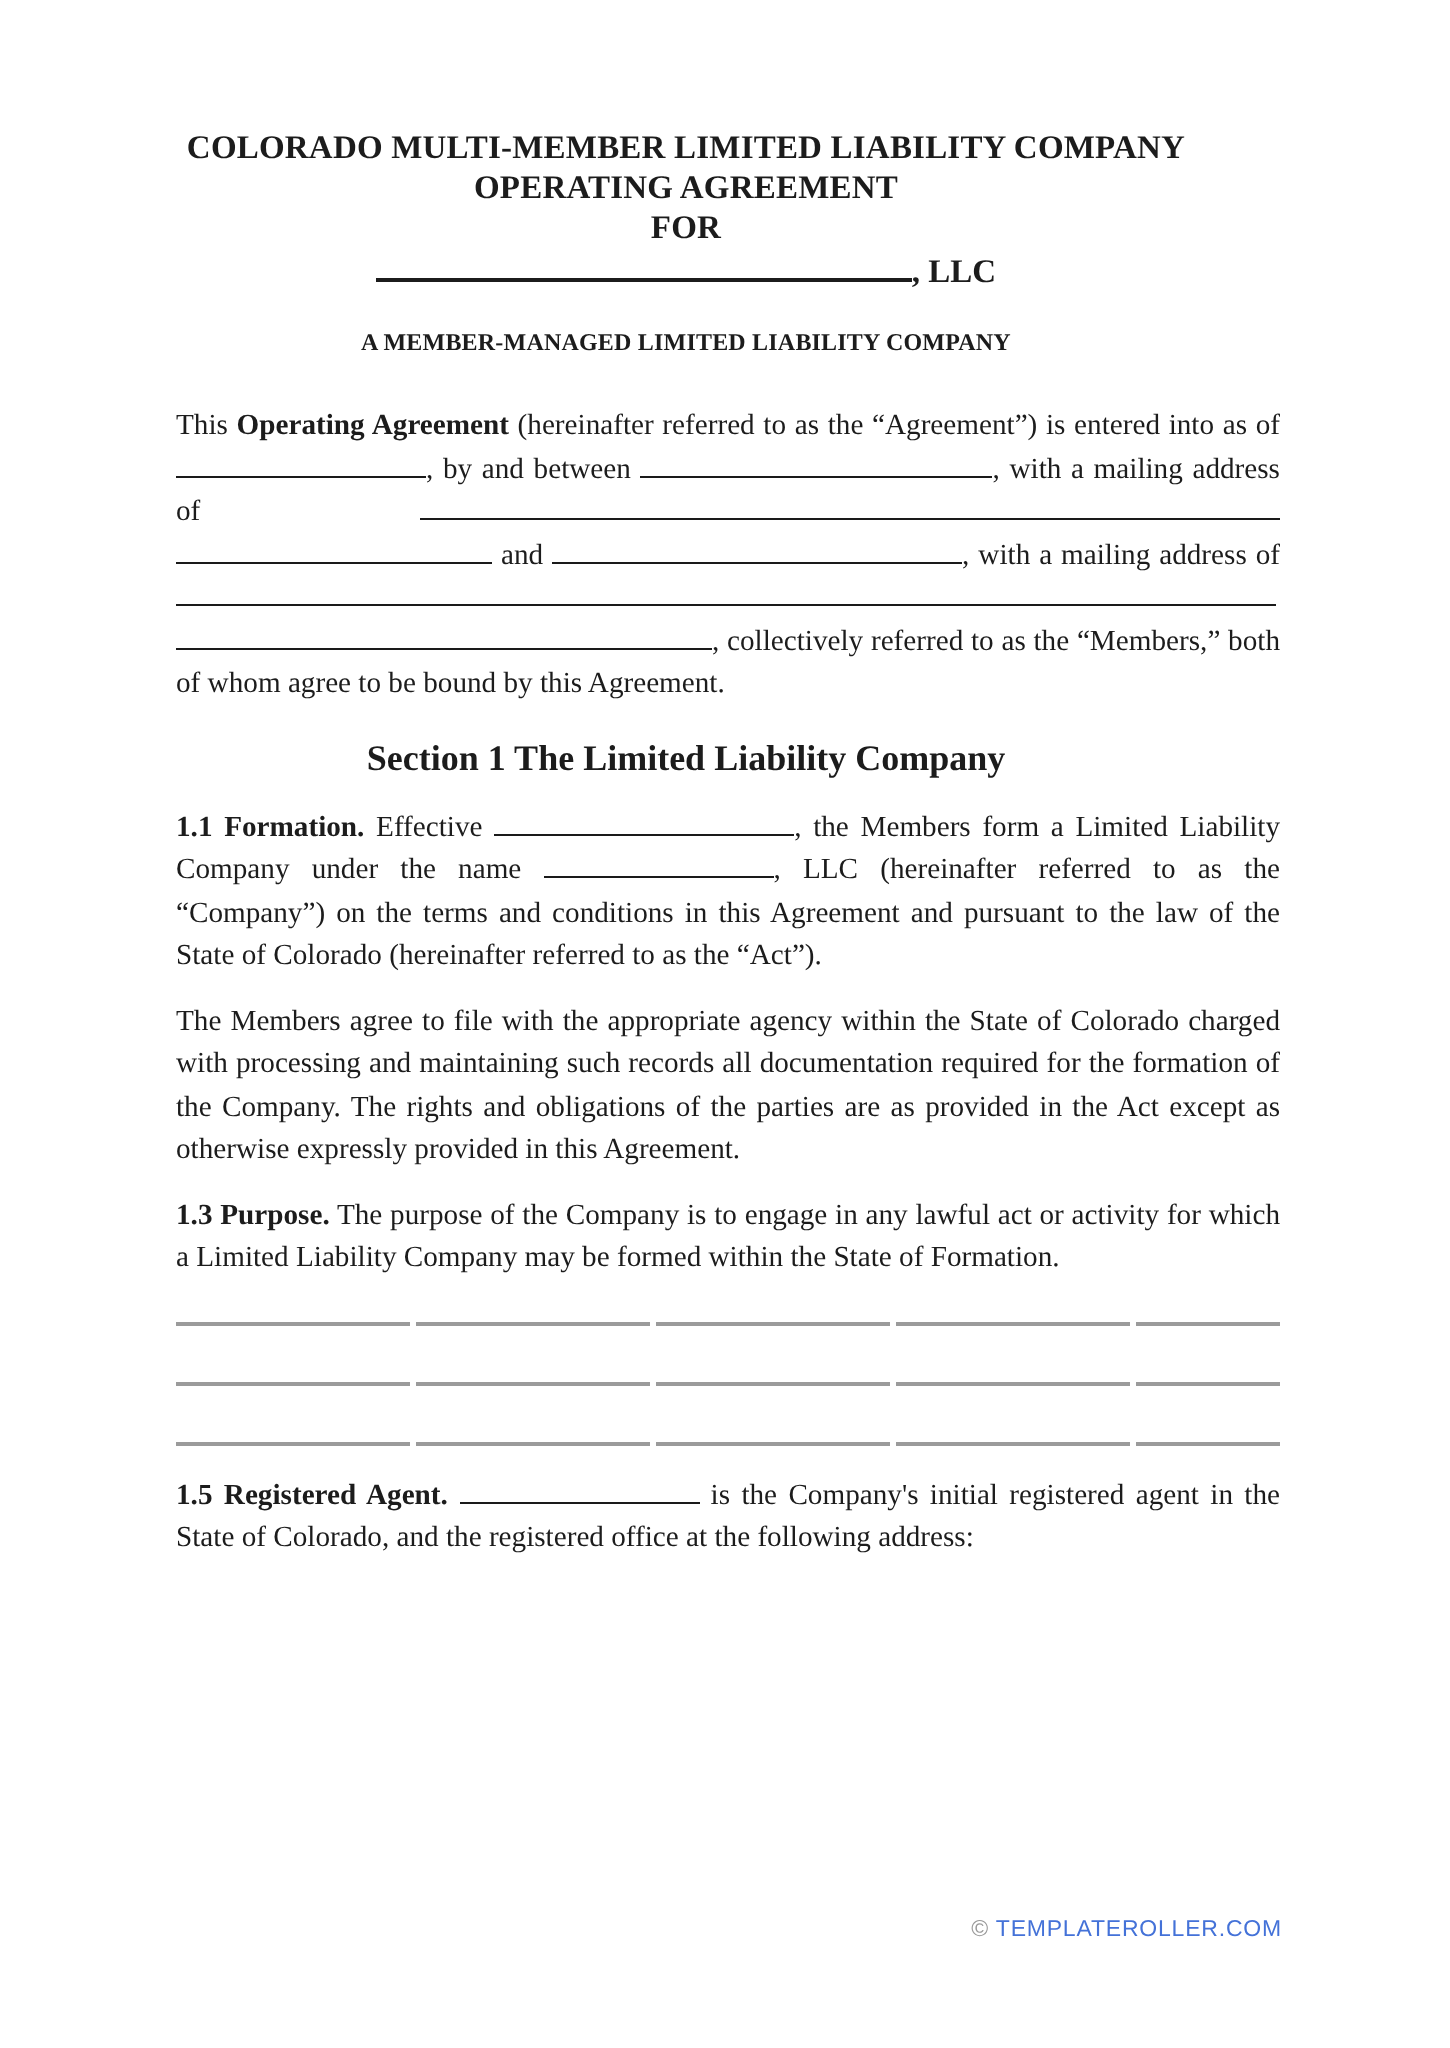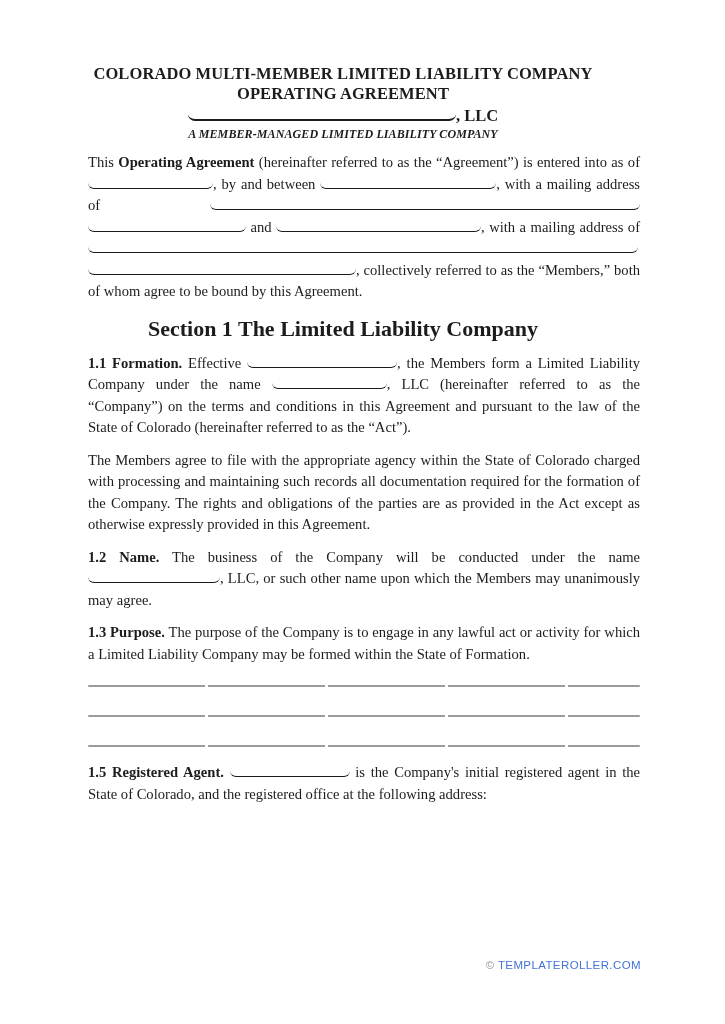--- a/index.html
+++ b/index.html
@@ -1,15 +1,15 @@
 <!DOCTYPE html>
 <html><head>
 <meta charset="utf-8">
 <style>
-  * { box-sizing: border-box; border-radius: 21px; }
+  * { box-sizing: border-box; }
   html, body { margin: 0; padding: 0; background: #ffffff; }
   .page {
     position: relative;
     width: 725px;
     height: 1024px;
     background: #ffffff;
     font-family: "Liberation Serif", "DejaVu Serif", serif;
     color: #1c1c1c;
     padding: 64px 85px 0 88px;
     overflow: hidden;
@@ -30,45 +30,44 @@
     height: 14px;
     border-bottom: 2px solid #1c1c1c;
     vertical-align: baseline;
   }
   .company-suffix { font-weight: bold; font-size: 16.5px; }
   .subtitle {
     text-align: center;
     font-weight: bold;
     font-size: 12px;
     line-height: 15px;
-    margin-top: 0px;
+    margin-top: 16px;
     letter-spacing: 0.1px;
-    font-style: italic;
   }
   .body {
     font-size: 14.6px;
     line-height: 21.5px;
     text-align: justify;
     margin: 0 0 11px 0;
   }
-  .intro { margin-top: 10px; }
+  .intro { margin-top: 24px; }
   .blank {
     display: inline-block;
     height: 12px;
     border-bottom: 1px solid #1a1a1a;
     vertical-align: baseline;
   }
   .w115 { width: 115px; } .w120 { width: 120px; } .w125 { width: 125px; }
   .w128 { width: 128px; } .w132 { width: 132px; } .w150 { width: 150px; }
   .w158 { width: 158px; } .w176 { width: 176px; } .w205 { width: 205px; }
   .w268 { width: 268px; } .w430 { width: 430px; } .w550 { width: 550px; }
   .sec-heading {
     text-align: center;
     font-weight: bold;
-    font-size: 22px;
+    font-size: 18px;
     line-height: 25px;
     margin: 13px 42px 12px 0;
   }
   .addr-block { margin: 20px 0 15px 0; }
   .addr-line {
     height: 2px;
     background: repeating-linear-gradient(to right, #9b9b9b 0px, #9b9b9b 117px, rgba(255,255,255,0) 117px, rgba(255,255,255,0) 120px);
   }
   .addr-line + .addr-line { margin-top: 28px; }
   .footer {
@@ -84,39 +83,38 @@
   .footer a { color: #4472d8; text-decoration: none; cursor: pointer; }
 </style>
 </head>
 <body>
 
 <div class="page">
 
   <div class="doc-header">
     <div class="title-line">COLORADO MULTI-MEMBER LIMITED LIABILITY COMPANY</div>
     <div class="title-line">OPERATING AGREEMENT</div>
+    <div class="title-line">FOR</div>
     <div class="company-line"><span class="company-blank"></span><span class="company-suffix">, LLC</span></div>
     <div class="subtitle">A MEMBER-MANAGED LIMITED LIABILITY COMPANY</div>
   </div>
 
   <p class="body intro"><span>This </span><strong>Operating Agreement</strong><span> (hereinafter referred to as the “Agreement”) is entered into as of </span><span class="blank w125"></span><span>, by and between </span><span class="blank w176"></span><span>, with a mailing address of </span><span class="blank w430"></span>
     <span class="blank w158"></span>
     <span>and</span>
     <span class="blank w205"></span><span>, with a mailing address of </span>
     <span class="blank w550"></span>
     <span class="blank w268"></span><span>, collectively referred to as the “Members,” both of whom agree to be bound by this Agreement.</span></p>
 
   <div class="sec-heading">Section 1 The Limited Liability Company</div>
 
   <p class="body"><strong>1.1 Formation.</strong><span> Effective </span><span class="blank w150"></span><span>, the Members form a Limited Liability Company under the name </span><span class="blank w115"></span><span>, LLC (hereinafter referred to as the “Company”) on the terms and conditions in this Agreement and pursuant to the law of the State of Colorado (hereinafter referred to as the “Act”).</span></p>
 
   <p class="body">The Members agree to file with the appropriate agency within the State of Colorado charged with processing and maintaining such records all documentation required for the formation of the Company. The rights and obligations of the parties are as provided in the Act except as otherwise expressly provided in this Agreement.</p>
 
-  <p class="body"><strong>1.2 Name.</strong><span> The business of the Company will be conducted under the name </span>
-    <span class="blank w132"></span><span>, LLC, or such other name upon which the Members may unanimously may agree.</span></p>
 
   <p class="body"><strong>1.3 Purpose.</strong><span> The purpose of the Company is to engage in any lawful act or activity for which a Limited Liability Company may be formed within the State of Formation.</span></p>
 
 
   <div class="addr-block">
     <div class="addr-line"></div>
     <div class="addr-line"></div>
     <div class="addr-line"></div>
   </div>
 

